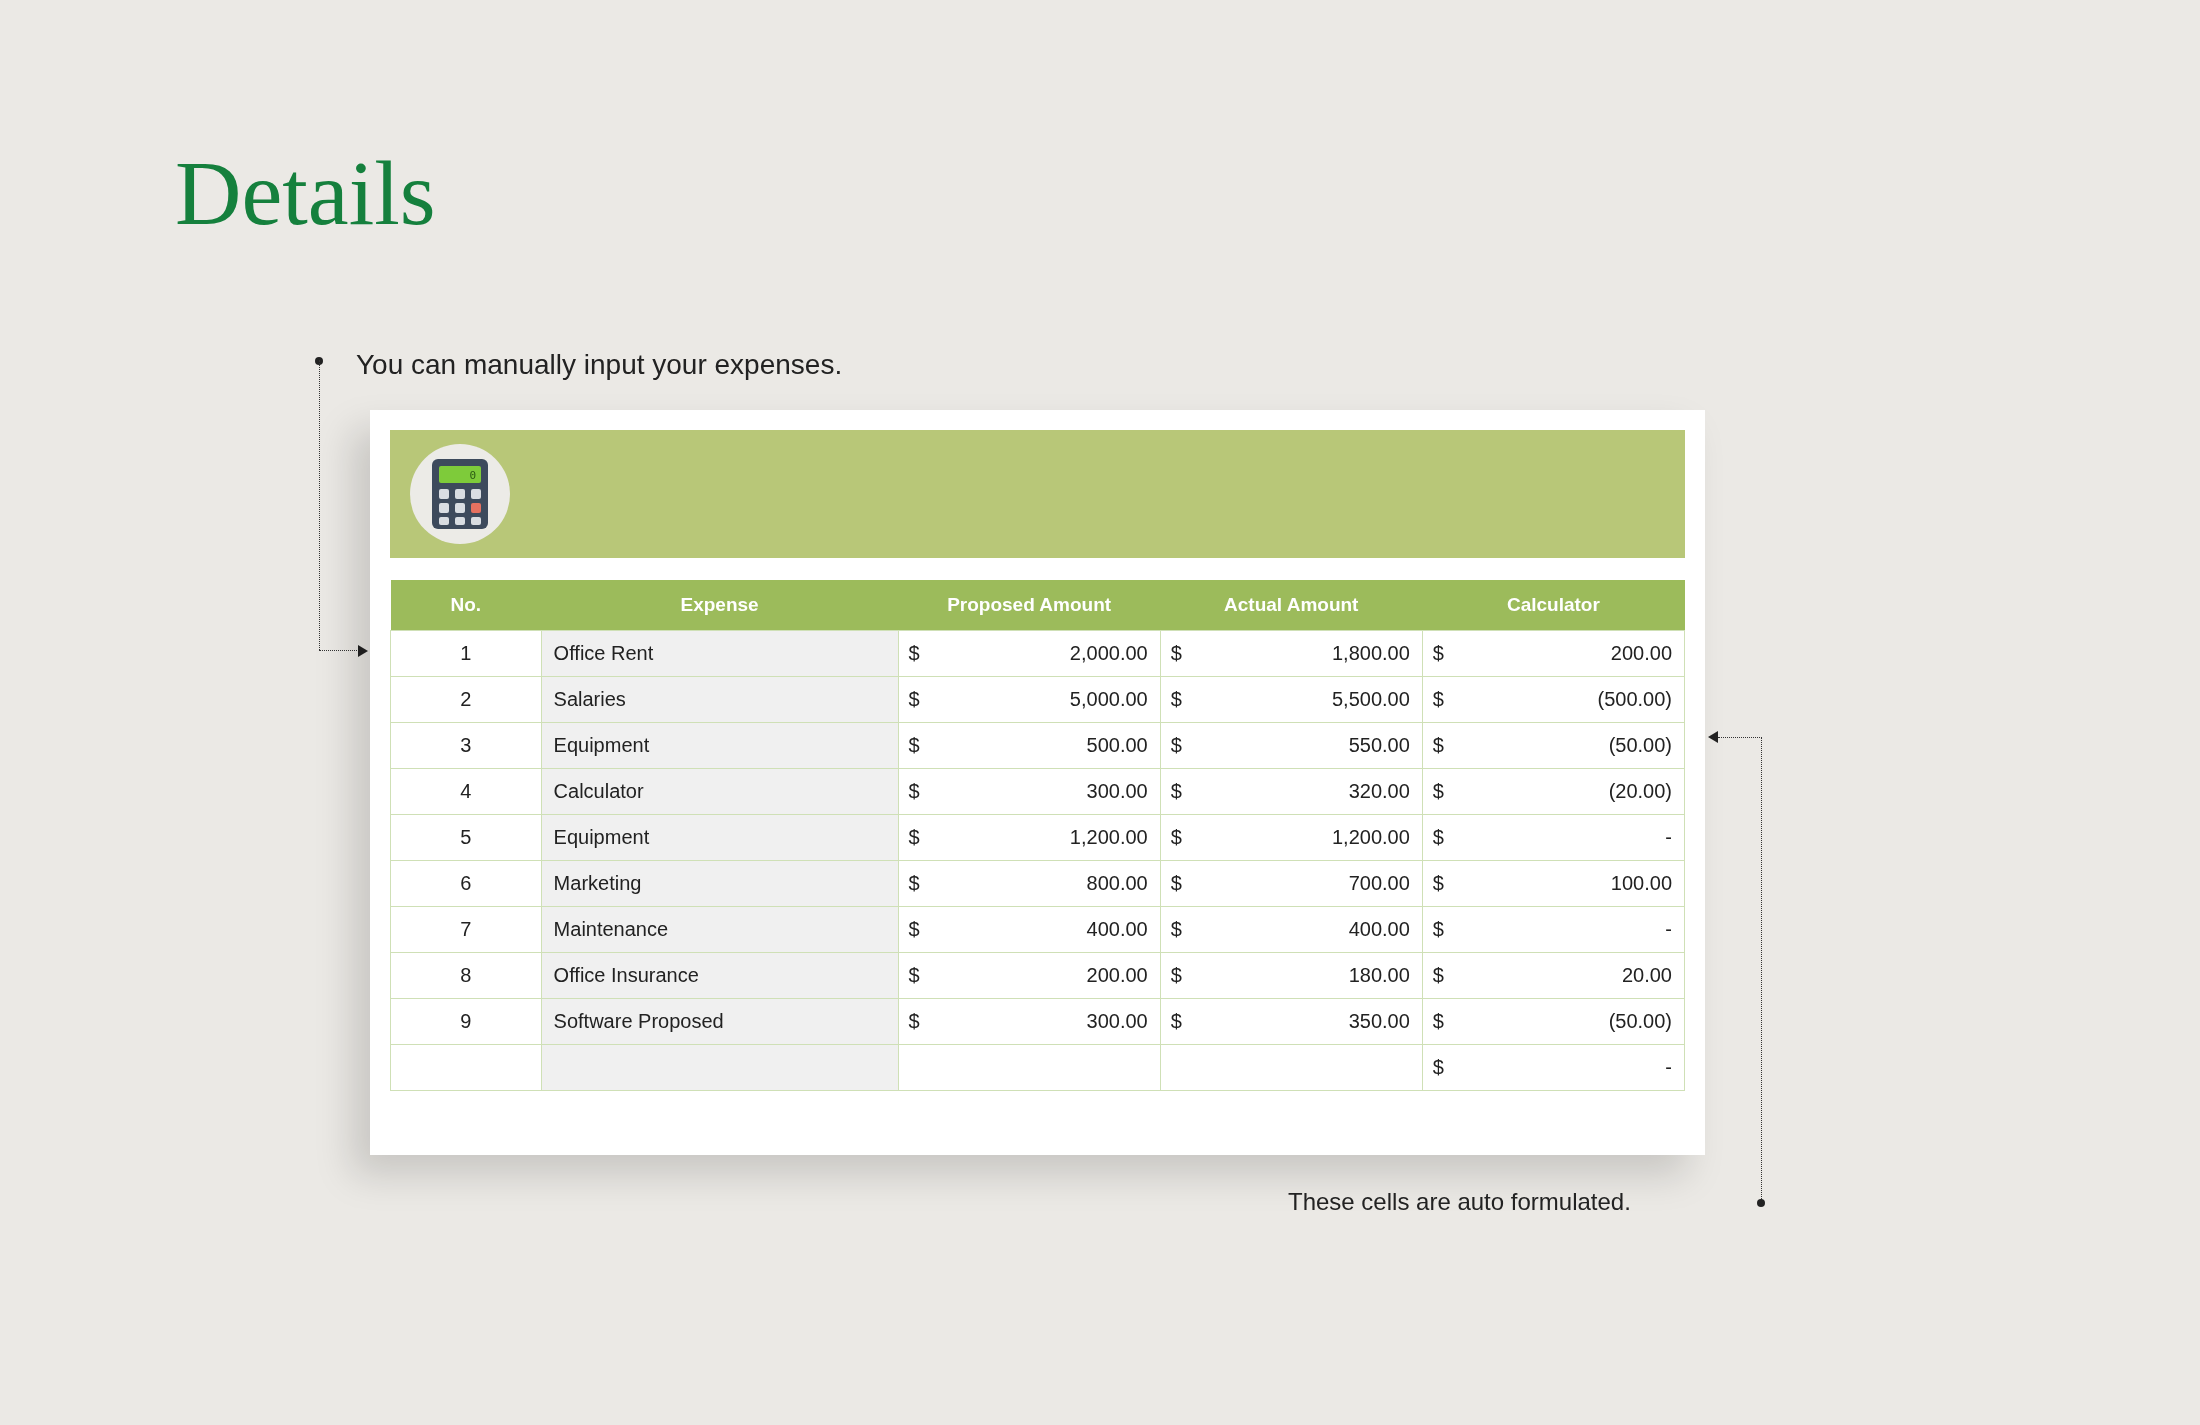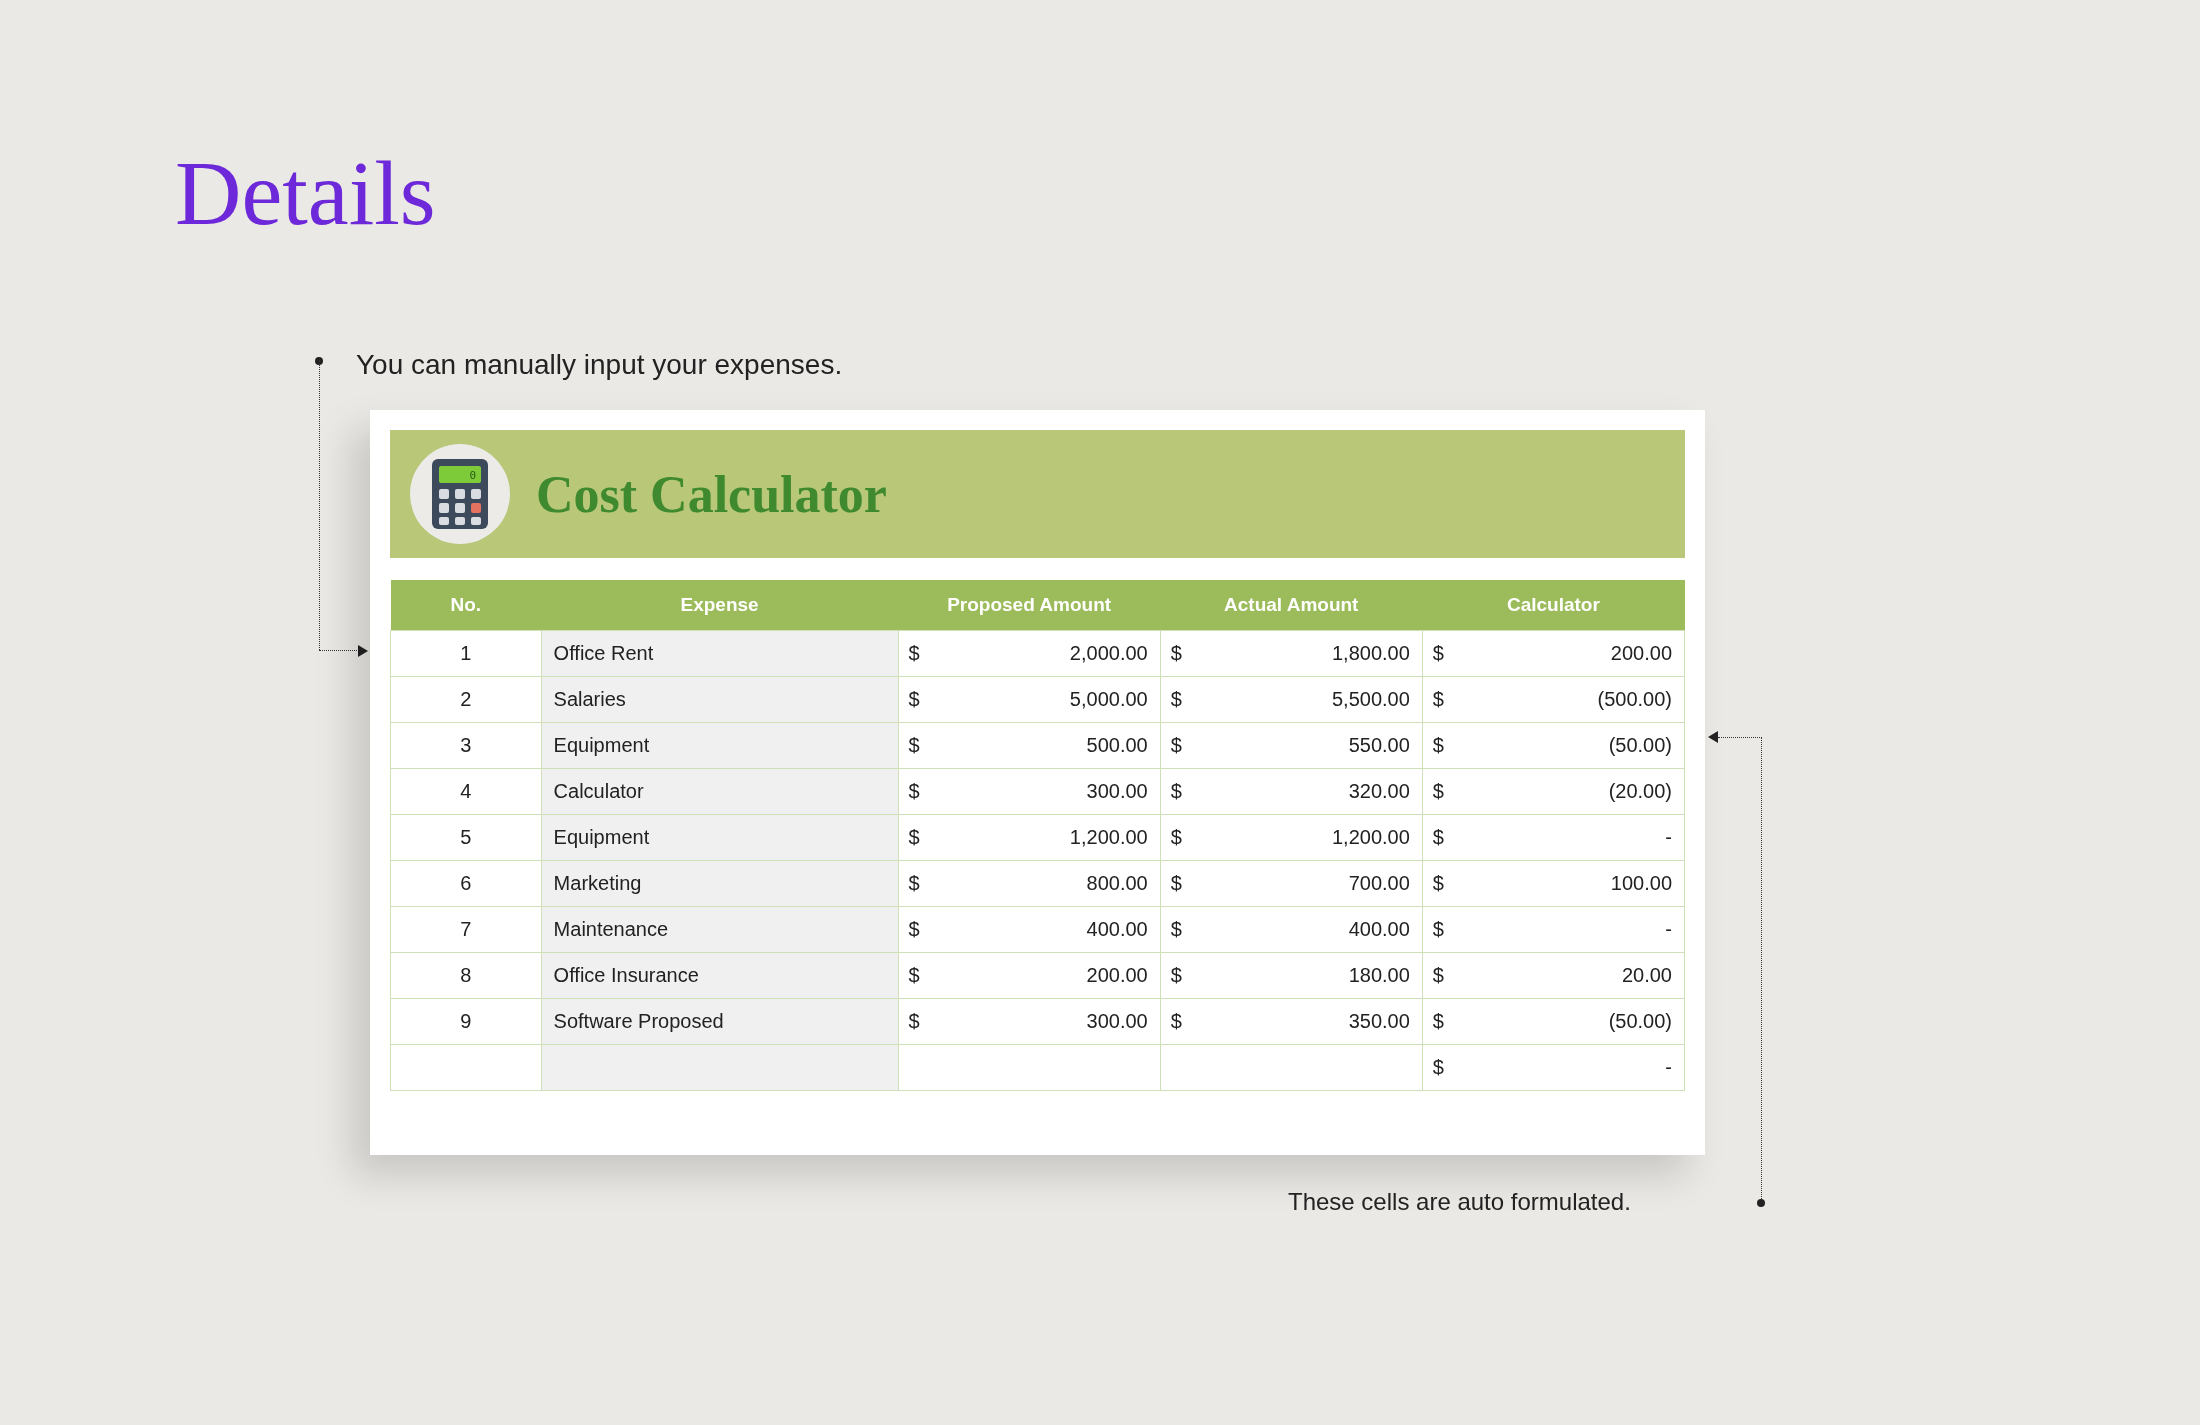--- a/index.html
+++ b/index.html
@@ -13,21 +13,21 @@
     background: #ebe9e5;
     font-family: "Segoe UI", Arial, sans-serif;
     position: relative;
   }
   .heading {
     position: absolute;
     left: 175px;
     top: 140px;
     font-family: Georgia, "Times New Roman", serif;
     font-size: 92px;
-    color: #6d28d9;
+    color: #15803d;
     font-weight: 500;
   }
   .annotation-top {
     position: absolute;
     left: 356px;
     top: 349px;
     font-size: 28px;
     color: #222;
   }
   .annotation-bottom {
@@ -193,21 +193,20 @@
         <rect x="23" y="30" width="10" height="10" rx="2" fill="#d9dde2"></rect>
         <rect x="39" y="30" width="10" height="10" rx="2" fill="#d9dde2"></rect>
         <rect x="7" y="44" width="10" height="10" rx="2" fill="#d9dde2"></rect>
         <rect x="23" y="44" width="10" height="10" rx="2" fill="#d9dde2"></rect>
         <rect x="39" y="44" width="10" height="10" rx="2" fill="#e57160"></rect>
         <rect x="7" y="58" width="10" height="8" rx="2" fill="#d9dde2"></rect>
         <rect x="23" y="58" width="10" height="8" rx="2" fill="#d9dde2"></rect>
         <rect x="39" y="58" width="10" height="8" rx="2" fill="#d9dde2"></rect>
       </svg>
     </div>
-    <div class="banner-title">Cost Calculator</div>
   </div>
 
   <table class="tbl">
     <colgroup>
       <col class="col-no">
         <col class="col-exp">
         <col class="col-amt">
         <col class="col-amt">
         <col class="col-amt">
     </colgroup>

